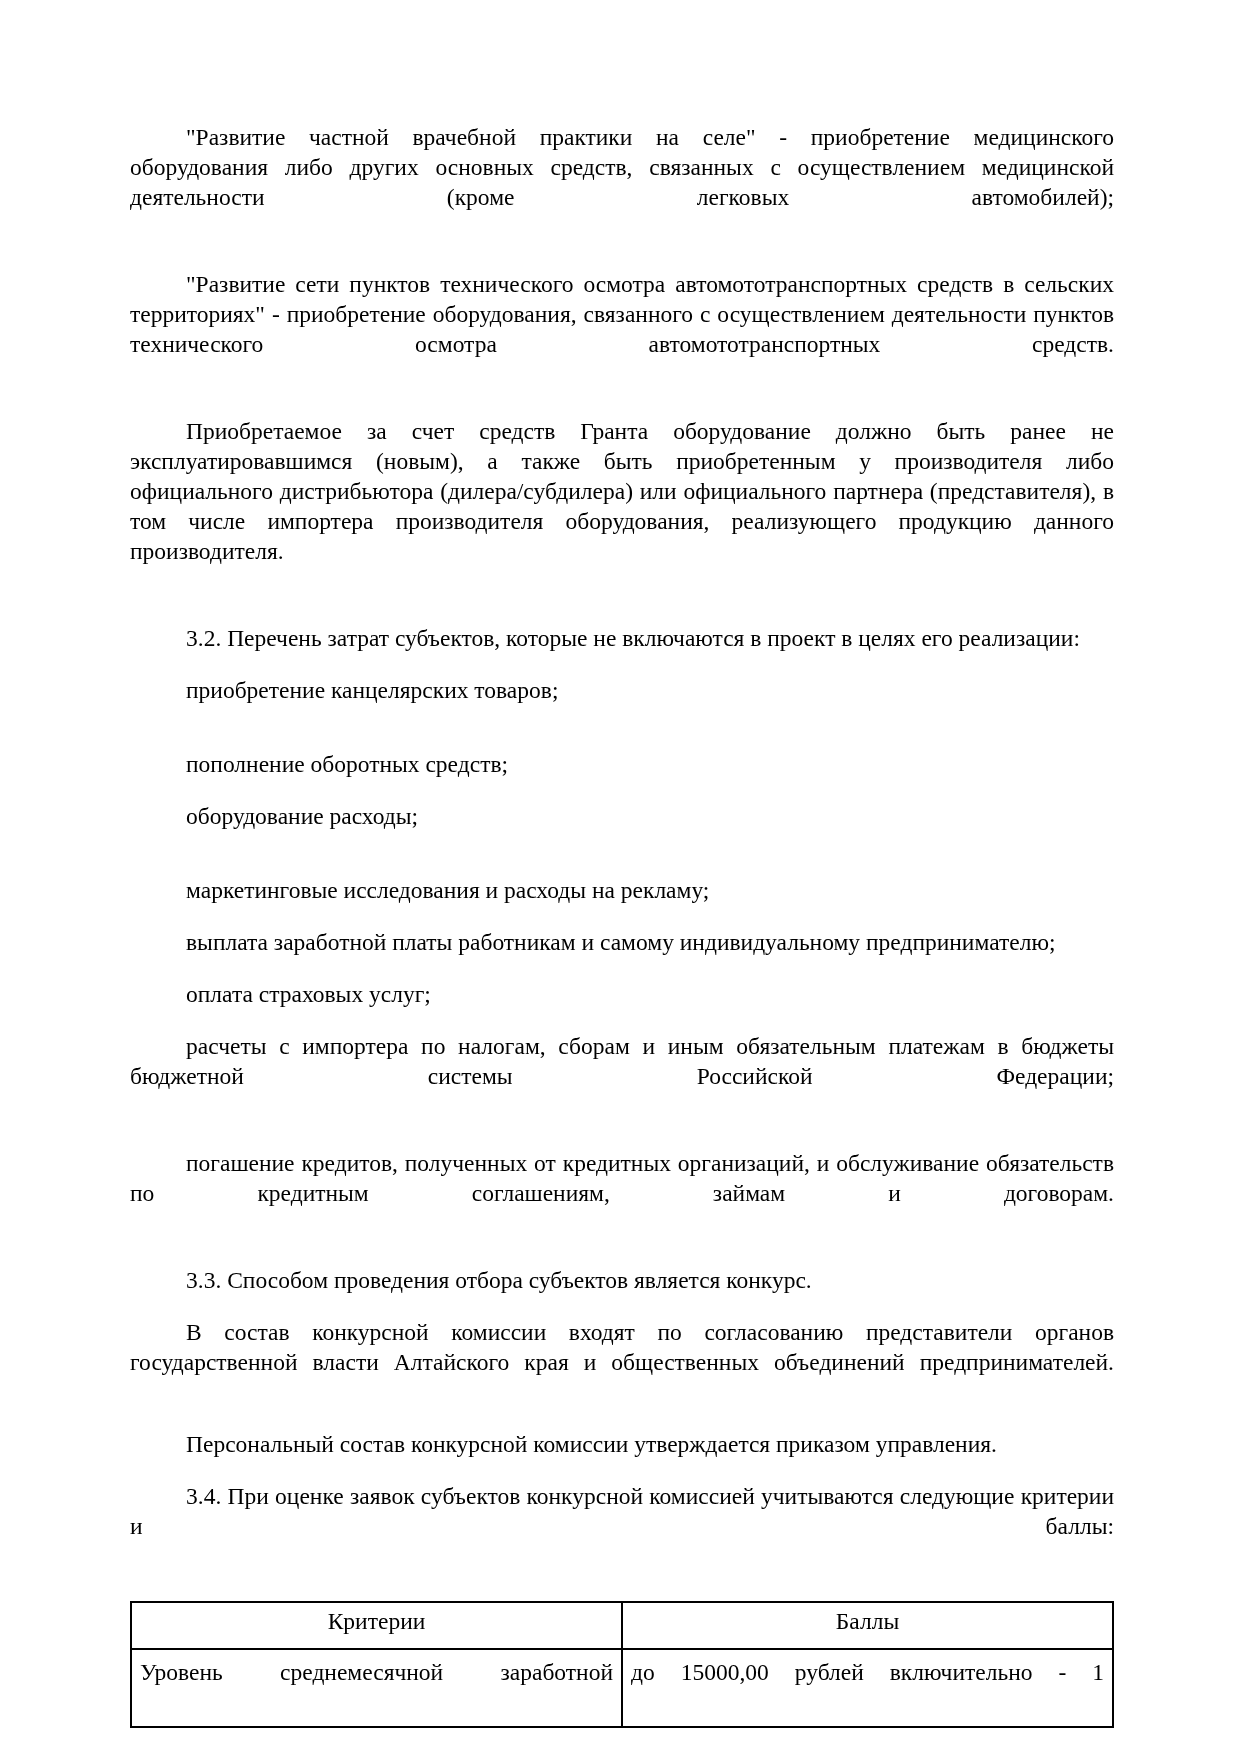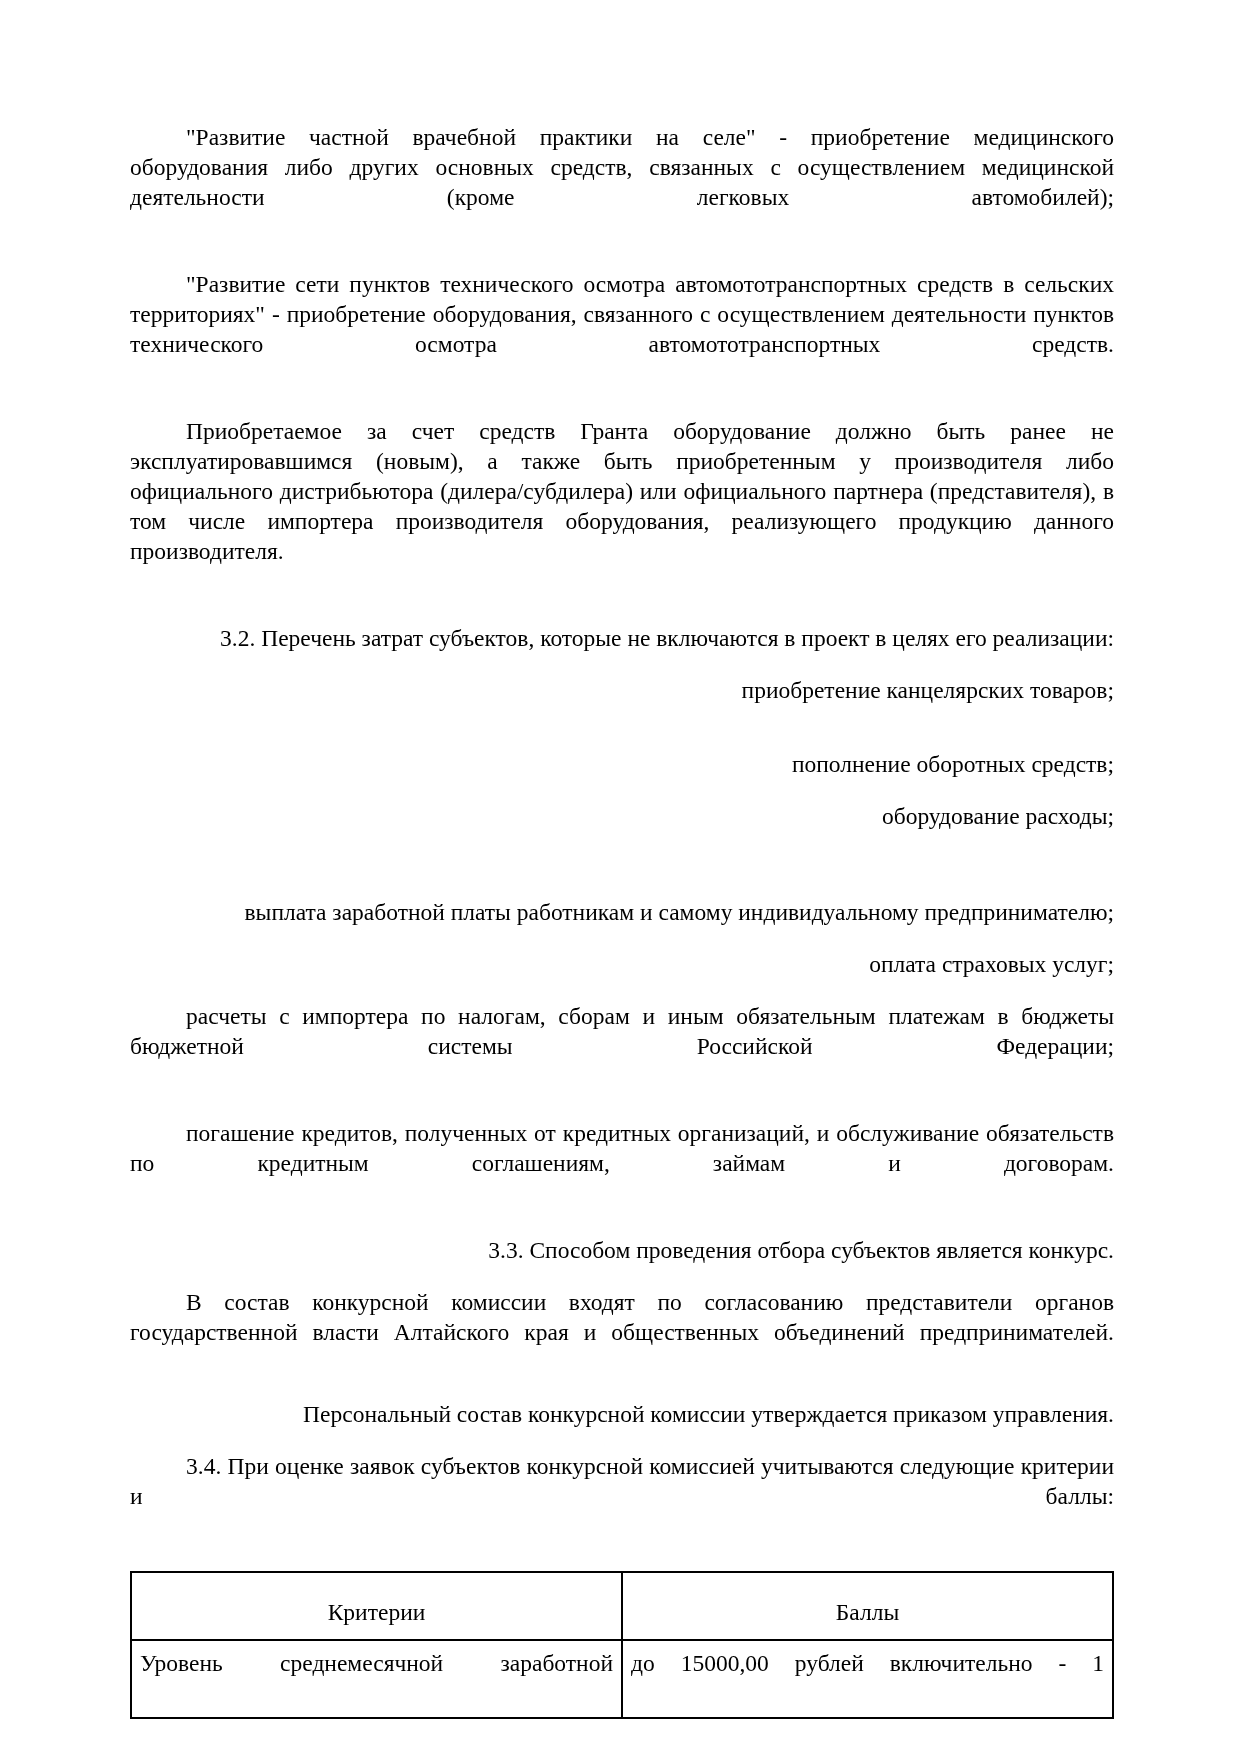--- a/index.html
+++ b/index.html
@@ -38,21 +38,21 @@
   
   .gap-lg { height: 27px; }
   .gap-md { height: 22px; }
   .gap-item { height: 22px; }
 
   
   p.item {
     margin: 0;
     font-size: 23.5px;
     line-height: 30px;
-    text-align: right;
+    text-align: left;
     text-indent: 56px;
   }
 
   
   p.para::after {
     content: "";
     display: inline-block;
     width: 100%;
   }
   p.item::after { content: none; }
@@ -66,21 +66,21 @@
   table.criteria td, table.criteria th {
     border: 2px solid #000000;
     padding: 7px 8px 9px 8px;
     font-size: 23.5px;
     line-height: 30px;
     font-weight: normal;
     vertical-align: top;
     font-family: "Liberation Serif", "DejaVu Serif", serif;
   }
   table.criteria th {
-    padding-top: 24px;
+    padding-top: 3px;
     padding-bottom: 12px;
     margin-left: 16px;
   }
   table.criteria td.c-left {
     text-align: justify;
     text-justify: inter-word;
     width: 442px;
   }
   table.criteria td.c-right {
     text-align: left;
@@ -120,20 +120,21 @@
     <div class="gap-item"></div>
 
     <p class="item">пополнение оборотных средств;</p>
     <div class="gap-item"></div>
 
     <p class="item">оборудование расходы;</p>
     <div class="gap-item"></div>
 
     <div class="gap-item"></div>
 
+    <p class="item">маркетинговые исследования и расходы на рекламу;</p>
     <div class="gap-item"></div>
 
     <p class="item">выплата заработной платы работникам и самому индивидуальному предпринимателю;</p>
     <div class="gap-item"></div>
 
     <p class="item">оплата страховых услуг;</p>
     <div class="gap-item"></div>
 
     <p class="para">расчеты с импортера по налогам, сборам и иным обязательным платежам в бюджеты бюджетной системы Российской Федерации;</p>
     <div class="gap-lg"></div>

